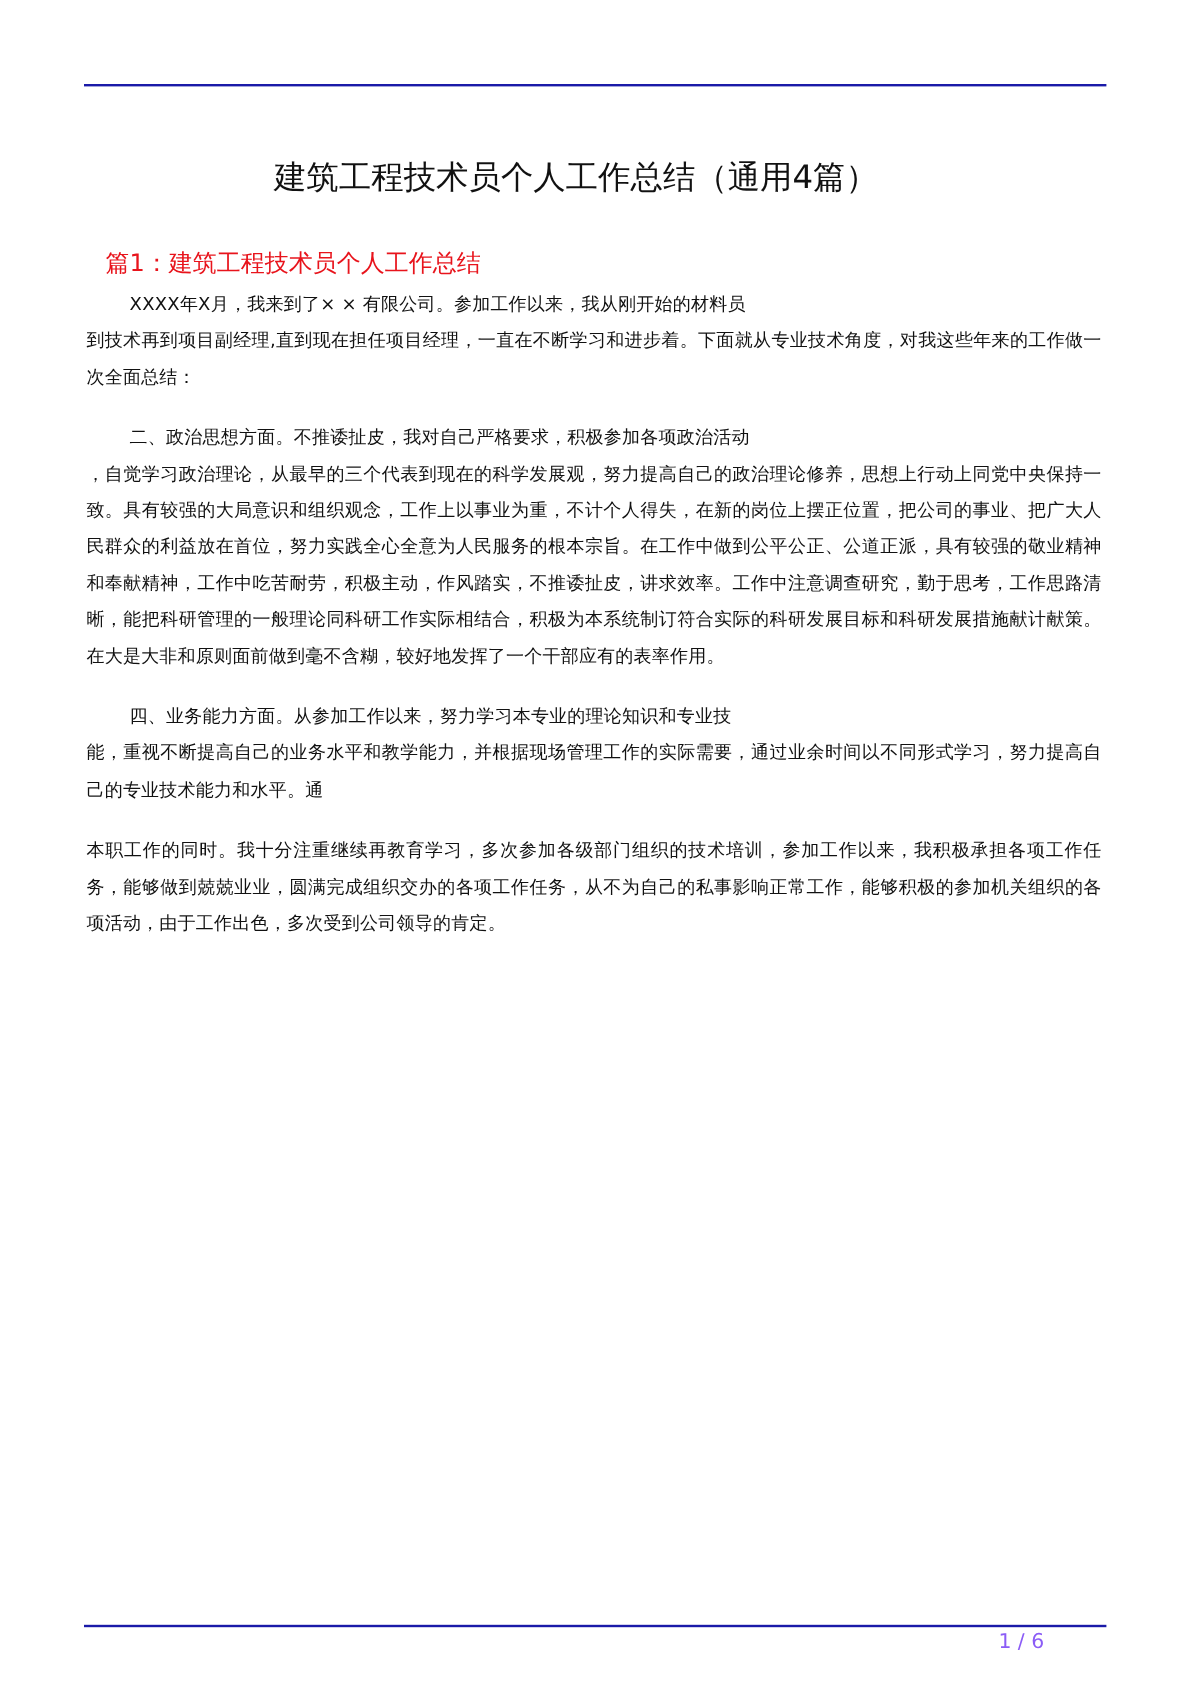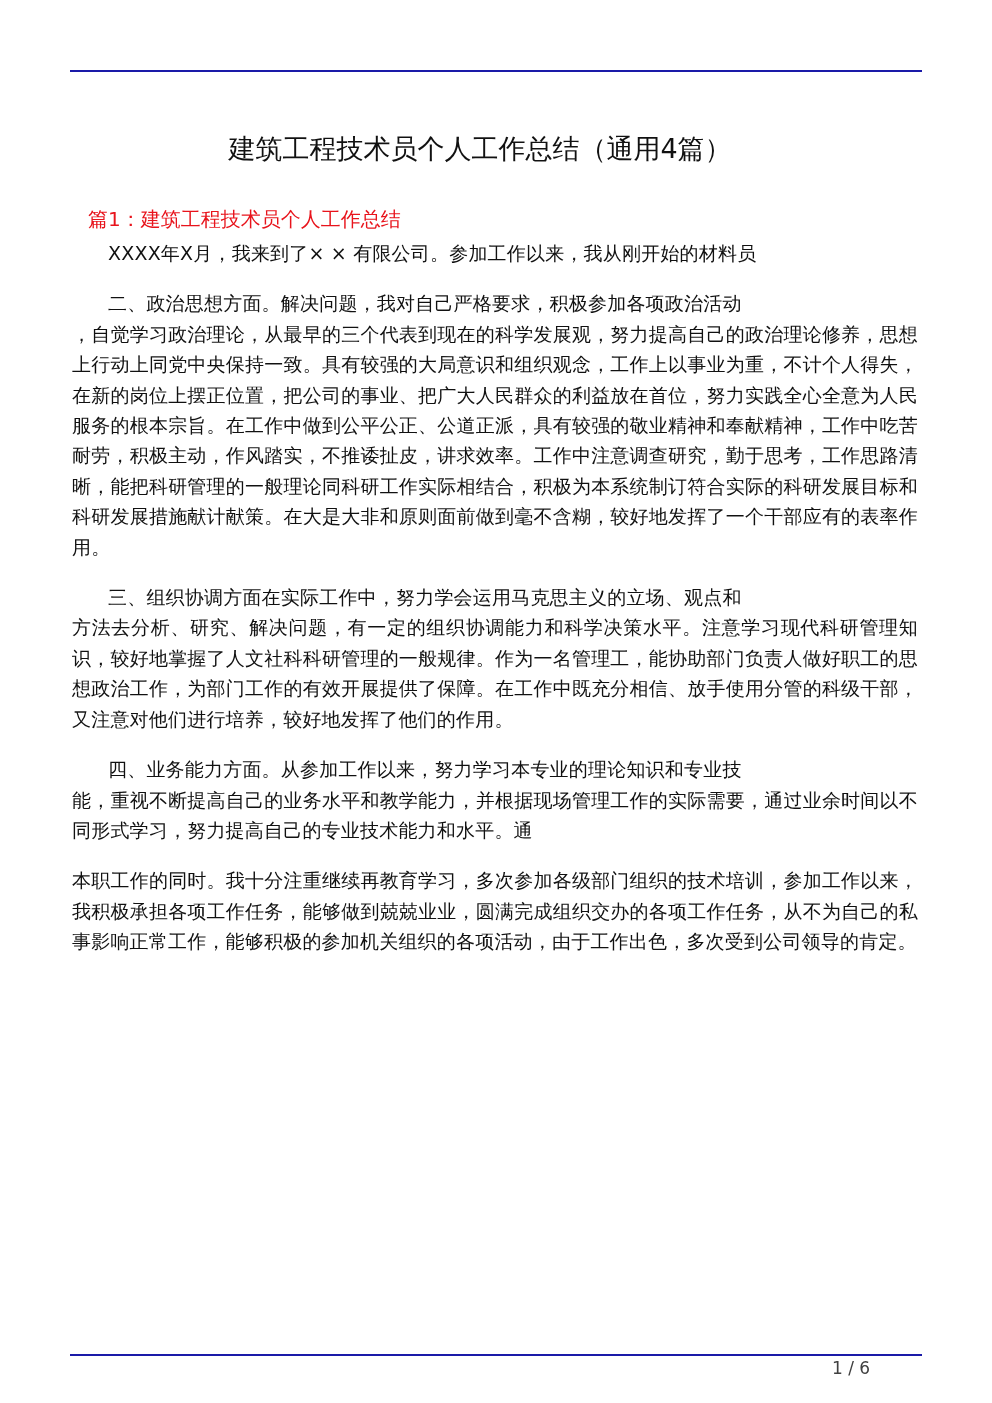--- a/index.html
+++ b/index.html
@@ -5,45 +5,42 @@
   html, body { margin: 0; padding: 0; background: #ffffff; }
   body { width: 992px; height: 1403px; position: relative; overflow: hidden;
          font-family: "DejaVu Sans", "Liberation Sans", sans-serif; color: #111111; }
   .rule { position: absolute; left: 70px; width: 852px; height: 2px; background: #1a1aa8; }
   .rule.top { top: 70px; }
   .rule.bottom { top: 1354px; }
   .title { position: absolute; top: 130px; left: 0; width: 960px; text-align: center;
            font-size: 27px; line-height: 38px; color: #111; }
   .subtitle { position: absolute; top: 188px; left: 72px; font-size: 20px; line-height: 30px; color: #e8141c; }
   .body { position: absolute; top: 238px; left: 72px; width: 846px; }
-  .para { margin: 0 0 20px 0; font-size: 19px; line-height: 30.4px; letter-spacing: 0.2px; }
+  .para { margin: 0 0 20px 0; font-size: 15px; line-height: 30.4px; letter-spacing: 0.2px; }
   .para .first { display: block; padding-left: 36px; }
   .para .rest { display: block; text-align: justify; }
-  .pagenum { position: absolute; top: 1356px; left: 832px; font-size: 17px; line-height: 24px; color: #404040; }
+  .pagenum { position: absolute; top: 1356px; left: 832px; font-size: 17px; line-height: 24px; color: #8b5cf6; }
 </style>
 </head>
 <body>
 
 <div class="rule top"></div>
 
 <h1 class="title" style="margin:0;font-weight:normal;">建筑工程技术员个人工作总结（通用4篇）</h1>
 
 <h2 class="subtitle" style="margin:16px;font-weight:normal;">篇1：建筑工程技术员个人工作总结</h2>
 
 <div class="body">
   <p class="para">
     <span class="first">XXXX年X月，我来到了× × 有限公司。参加工作以来，我从刚开始的材料员</span>
+    <span class="rest">到技术再到项目副经理,直到现在担任项目经理，一直在不断学习和进步着。下面就从专业技术角度，对我这些年来的工作做一次全面总结：</span>
   </p>
   <p class="para">
-    <span class="first">二、政治思想方面。解决问题，我对自己严格要求，积极参加各项政治活动</span>
+    <span class="first">二、政治思想方面。不推诿扯皮，我对自己严格要求，积极参加各项政治活动</span>
     <span class="rest">，自觉学习政治理论，从最早的三个代表到现在的科学发展观，努力提高自己的政治理论修养，思想上行动上同党中央保持一致。具有较强的大局意识和组织观念，工作上以事业为重，不计个人得失，在新的岗位上摆正位置，把公司的事业、把广大人民群众的利益放在首位，努力实践全心全意为人民服务的根本宗旨。在工作中做到公平公正、公道正派，具有较强的敬业精神和奉献精神，工作中吃苦耐劳，积极主动，作风踏实，不推诿扯皮，讲求效率。工作中注意调查研究，勤于思考，工作思路清晰，能把科研管理的一般理论同科研工作实际相结合，积极为本系统制订符合实际的科研发展目标和科研发展措施献计献策。在大是大非和原则面前做到毫不含糊，较好地发挥了一个干部应有的表率作用。</span>
-  </p>
-  <p class="para">
-    <span class="first">三、组织协调方面在实际工作中，努力学会运用马克思主义的立场、观点和</span>
-    <span class="rest">方法去分析、研究、解决问题，有一定的组织协调能力和科学决策水平。注意学习现代科研管理知识，较好地掌握了人文社科科研管理的一般规律。作为一名管理工，能协助部门负责人做好职工的思想政治工作，为部门工作的有效开展提供了保障。在工作中既充分相信、放手使用分管的科级干部，又注意对他们进行培养，较好地发挥了他们的作用。</span>
   </p>
   <p class="para">
     <span class="first">四、业务能力方面。从参加工作以来，努力学习本专业的理论知识和专业技</span>
     <span class="rest">能，重视不断提高自己的业务水平和教学能力，并根据现场管理工作的实际需要，通过业余时间以不同形式学习，努力提高自己的专业技术能力和水平。通</span>
   </p>
   <p class="para">
     <span class="rest">本职工作的同时。我十分注重继续再教育学习，多次参加各级部门组织的技术培训，参加工作以来，我积极承担各项工作任务，能够做到兢兢业业，圆满完成组织交办的各项工作任务，从不为自己的私事影响正常工作，能够积极的参加机关组织的各项活动，由于工作出色，多次受到公司领导的肯定。</span>
   </p>
 </div>
 

